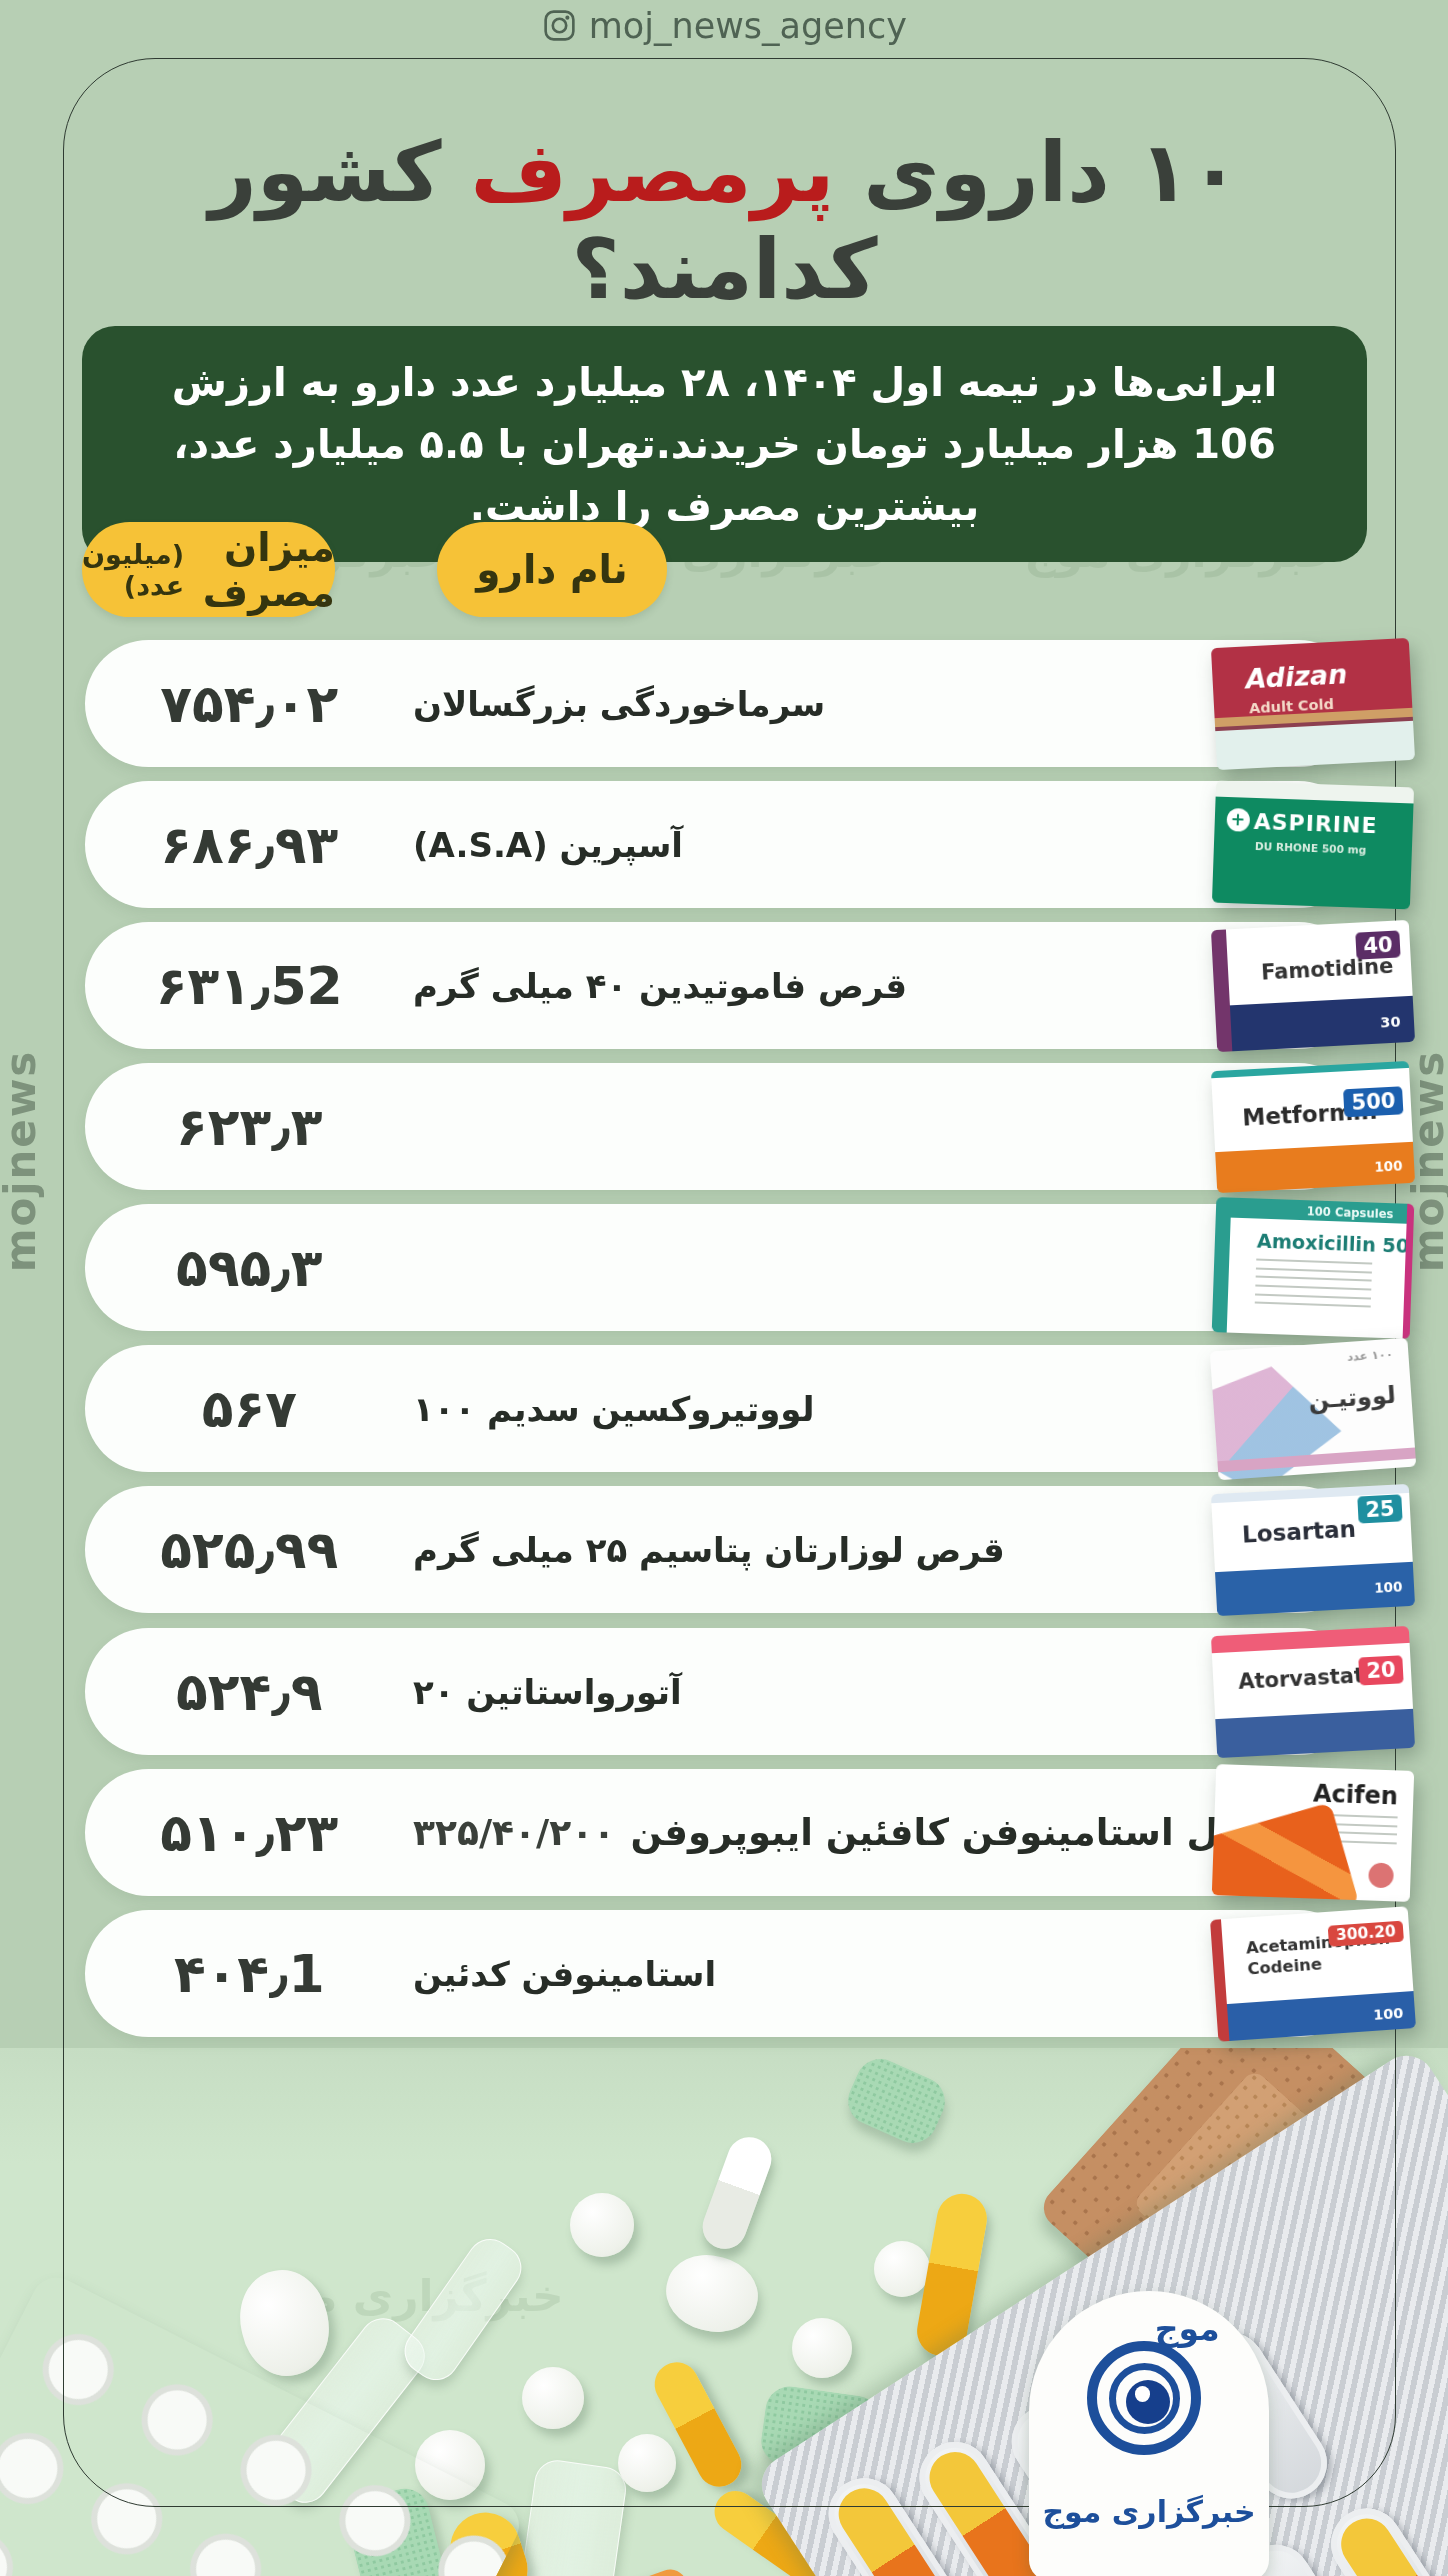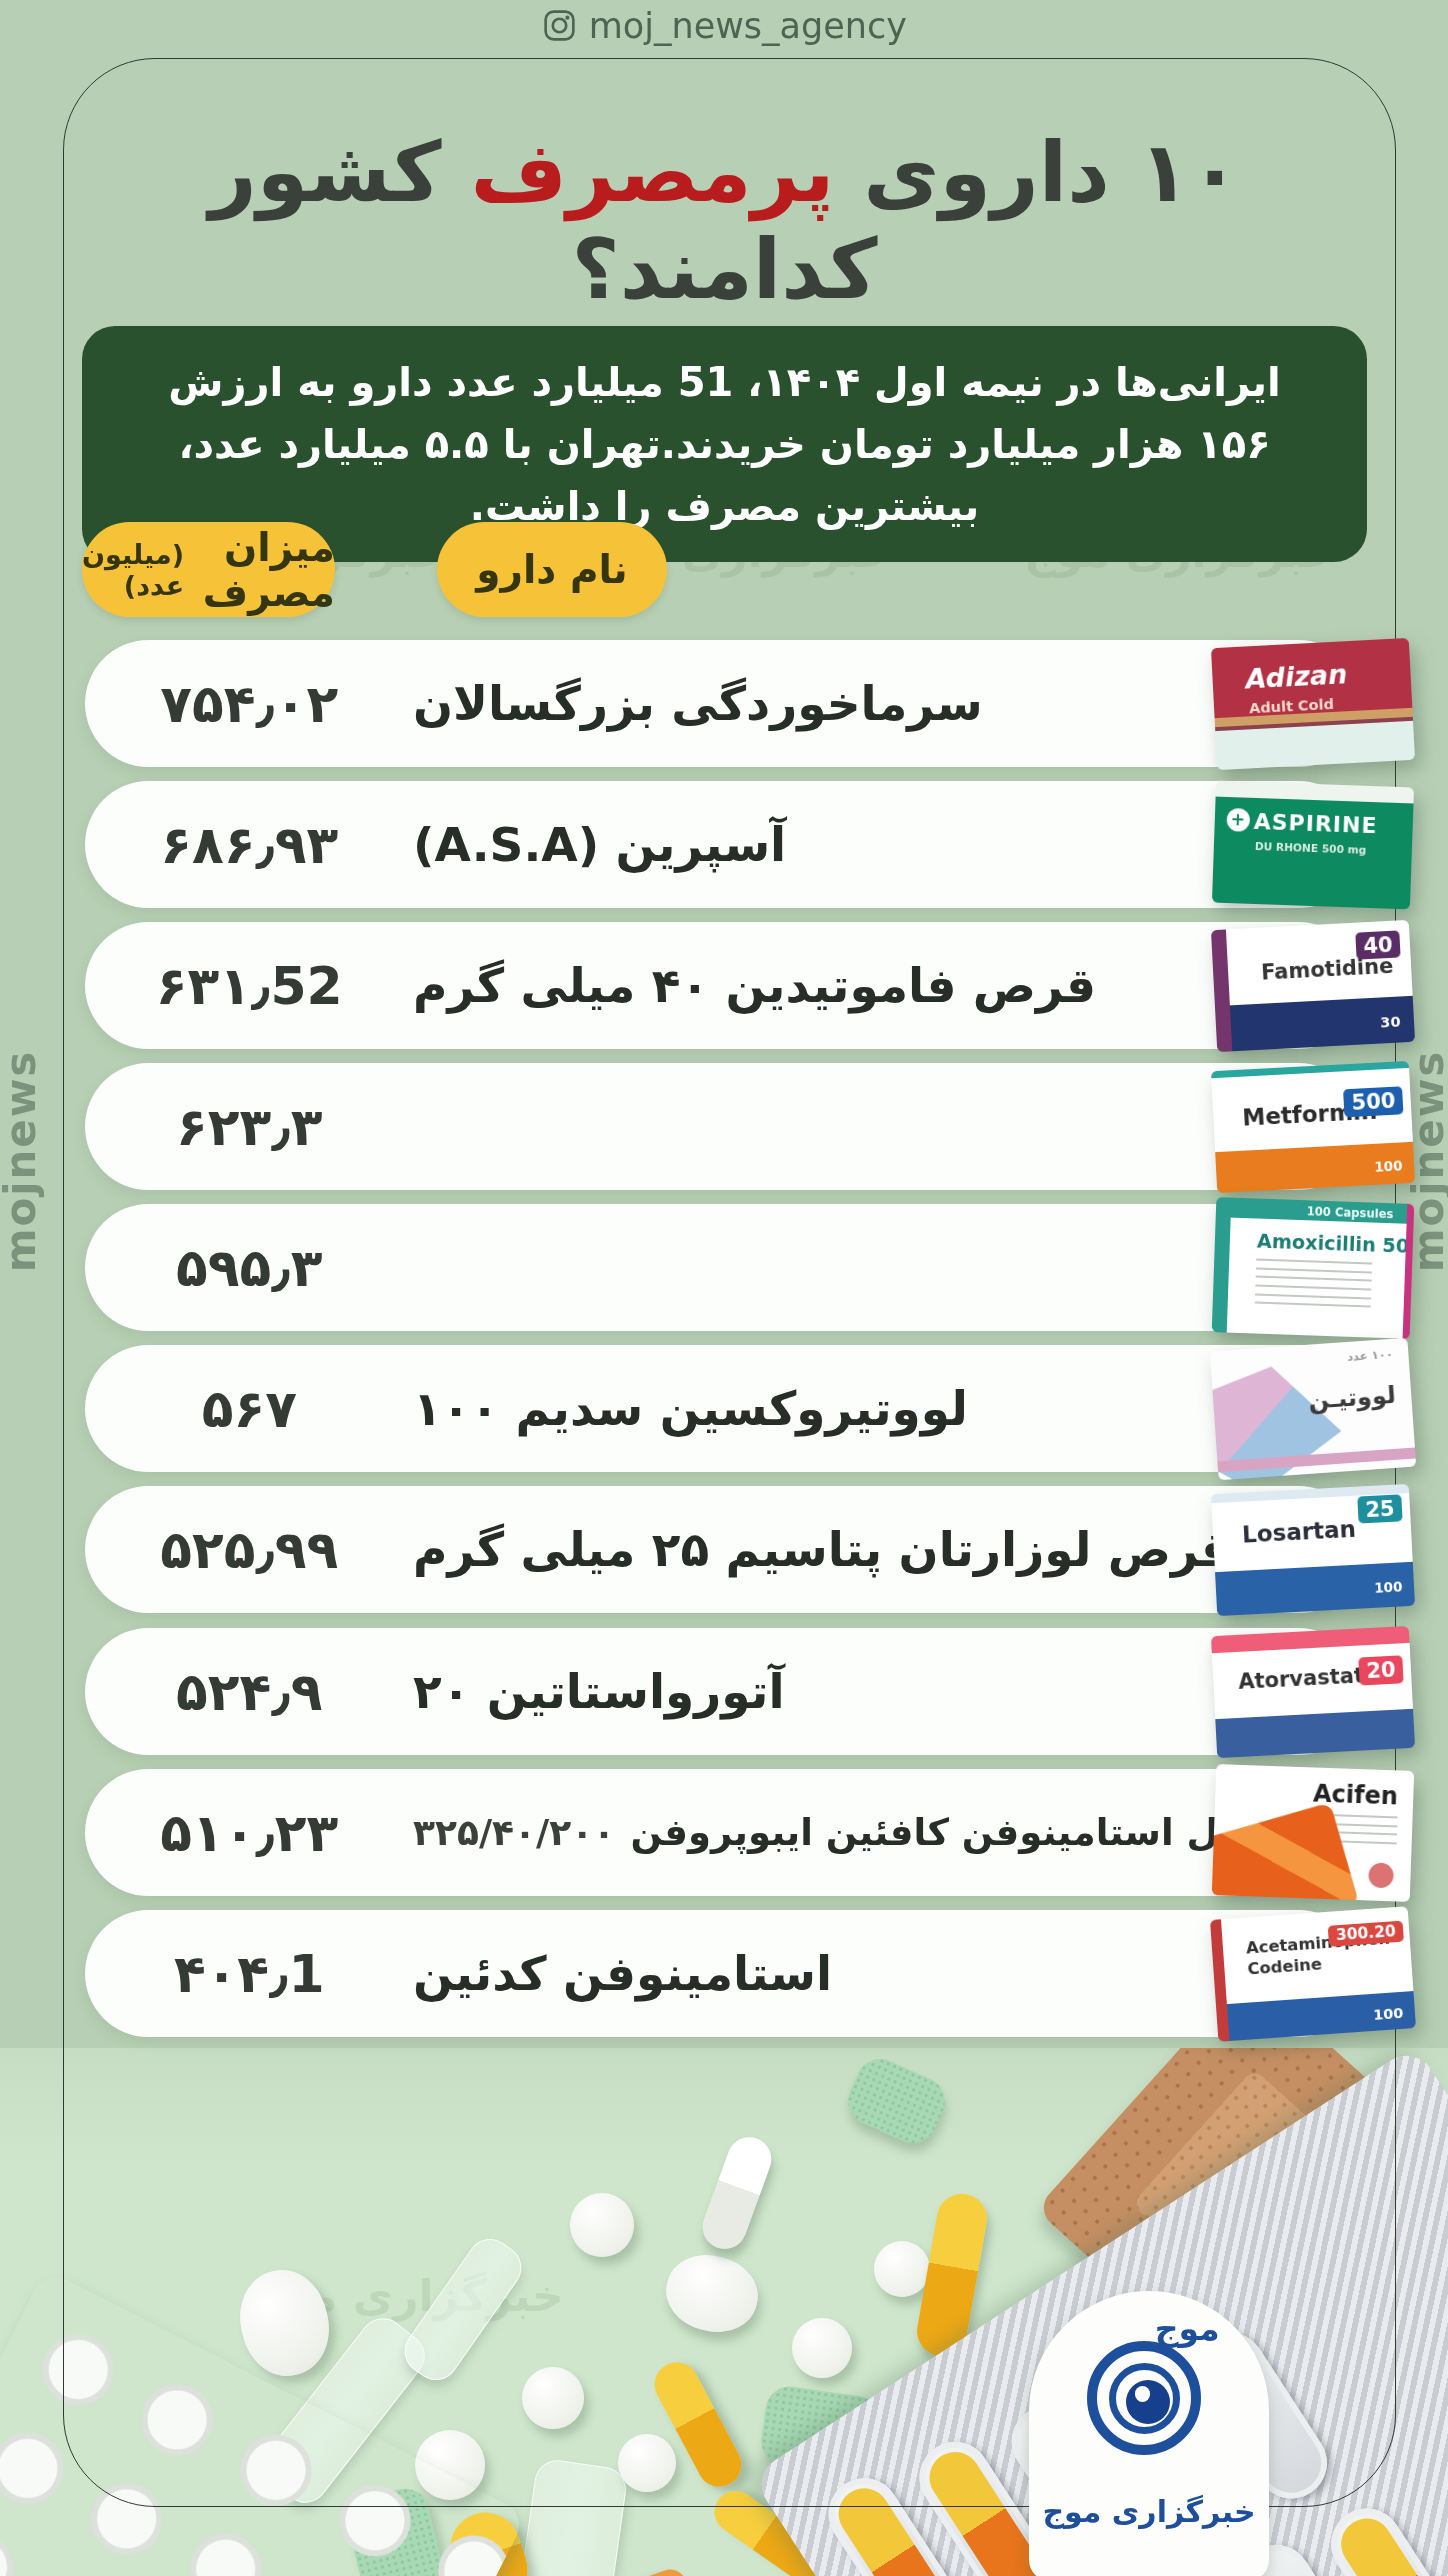--- a/index.html
+++ b/index.html
@@ -67,21 +67,21 @@
     box-shadow:0 5.8px 13.5px rgba(60,90,60,.10);
   }
   .row .val {
     position:absolute; left:19.3px; top:0; bottom:0; width:290px;
     display:flex; align-items:center; justify-content:center;
     direction:rtl; font-size:52px; font-weight:800; color:#343a34;
   }
   .row .nm {
     position:absolute; right:188px; left:328px; top:0; bottom:0;
     display:flex; align-items:center; justify-content:flex-end; gap:15.5px;
-    direction:rtl; font-size:47px; font-weight:800; color:#272d27; white-space:nowrap;
+    direction:rtl; font-size:34px; font-weight:800; color:#272d27; white-space:nowrap;
   }
   .row .nm.long { font-size:37px; }
   .row .nm .dose { font-size:36px; font-weight:700; color:#3a403a; }
   
   .pkg {
     position:absolute; right:-50px; top:50%;
     width:198px; height:122px; z-index:4;
     filter:drop-shadow(5.8px 9.7px 9.7px rgba(40,60,45,.30));
   }
   .pkg .box { position:absolute; inset:0; border-radius:5.8px; overflow:hidden; background:#fff; }
@@ -253,21 +253,21 @@
 <span class="wm-tile" style="left:792px;top:1927px">خبرگزاری موج</span>
 <span class="wm-tile" style="left:251px;top:2270px">خبرگزاری موج</span>
 <span class="wm-tile" style="left:734px;top:2492px">خبرگزاری موج</span>
 
 <div class="title">
   <span>۱۰ داروی</span>
   <span class="hl">پرمصرف</span>
   <span>کشور کدامند؟</span>
 </div>
 
-<div class="info-box">ایرانی‌ها در نیمه اول ۱۴۰۴، 51 میلیارد عدد دارو به ارزش ۱۵۶ هزار میلیارد تومان خریدند.تهران با ۵.۵ میلیارد عدد، بیشترین مصرف را داشت.</div>
+<div class="info-box">ایرانی‌ها در نیمه اول ۱۴۰۴، ۲۸ میلیارد عدد دارو به ارزش 106 هزار میلیارد تومان خریدند.تهران با ۵.۵ میلیارد عدد، بیشترین مصرف را داشت.</div>
 
 <div class="wm-handle">
   <svg width="29" height="29" viewBox="0 0 24 24">
     <rect class="ig-stroke" x="2.5" y="2.5" width="19" height="19" rx="5.5"></rect>
     <circle class="ig-stroke" cx="12" cy="12" r="4.6"></circle>
     <circle cx="17.4" cy="6.6" r="1.4" fill="#6c826e"></circle>
   </svg>
   <span>moj_news_agency</span>
 </div>
 

